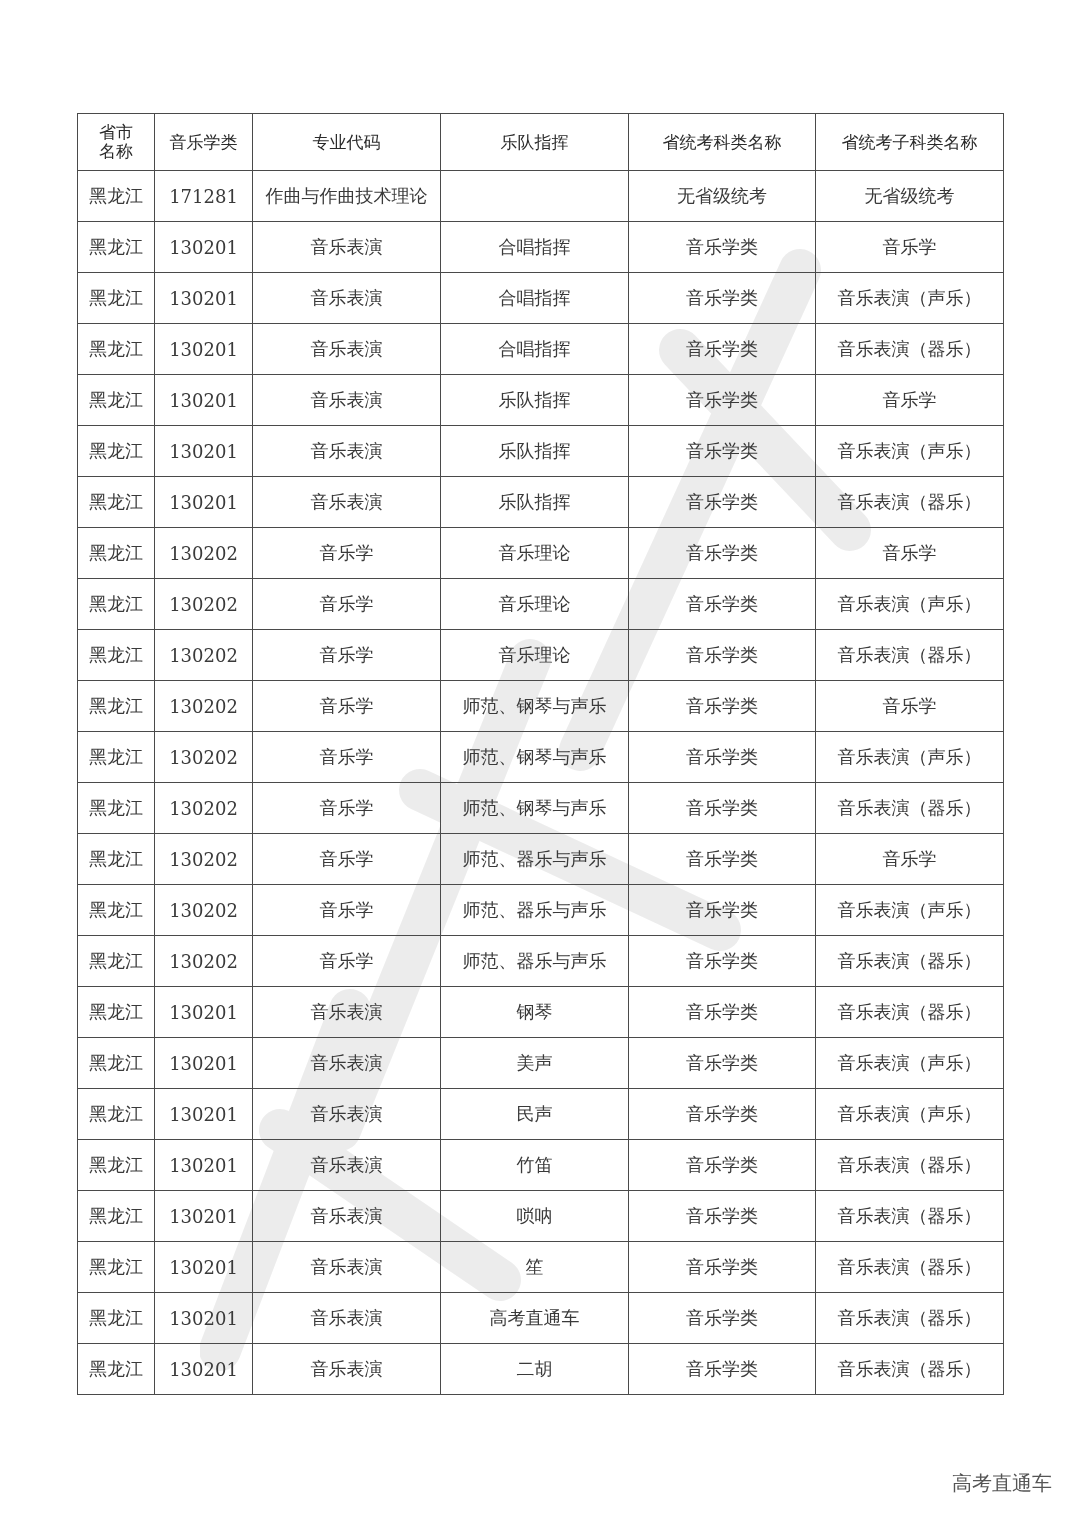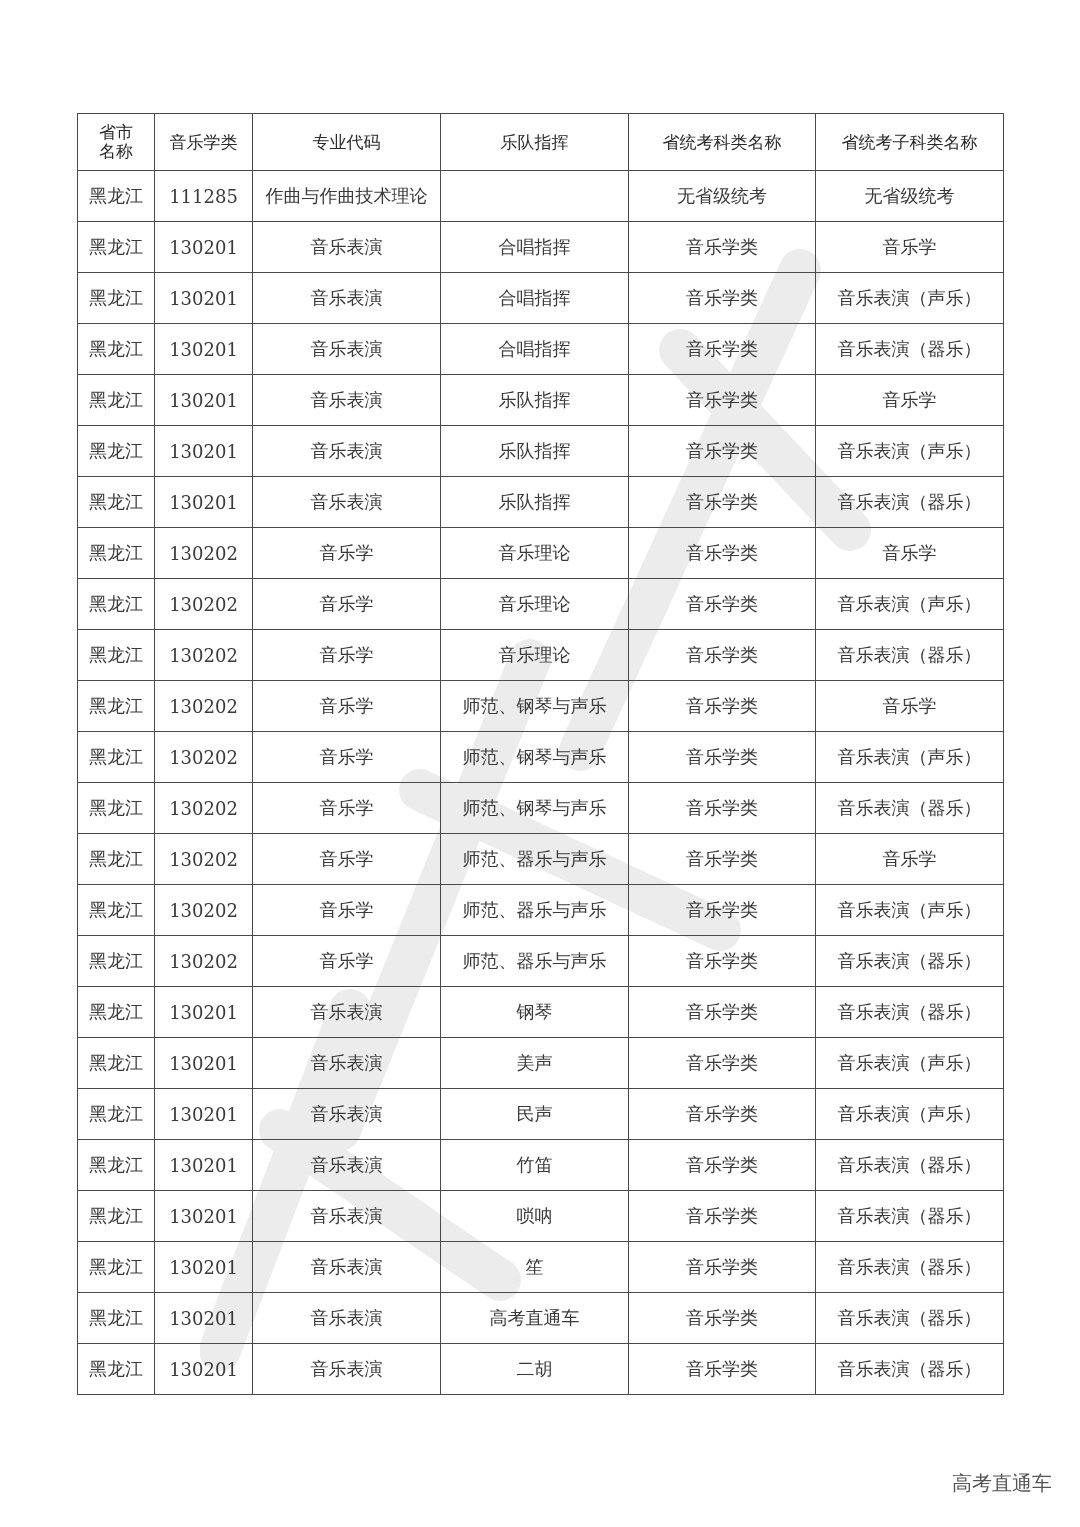--- a/index.html
+++ b/index.html
@@ -69,21 +69,21 @@
         <th>音乐学类</th>
         <th>专业代码</th>
         <th>乐队指挥</th>
         <th>省统考科类名称</th>
         <th>省统考子科类名称</th>
       </tr>
     </thead>
     <tbody id="tbody">
         <tr>
           <td>黑龙江</td>
-          <td>111285</td>
+          <td>171281</td>
           <td>作曲与作曲技术理论</td>
           <td></td>
           <td>无省级统考</td>
           <td>无省级统考</td>
         </tr>
         <tr>
           <td>黑龙江</td>
           <td>130201</td>
           <td>音乐表演</td>
           <td>合唱指挥</td>

